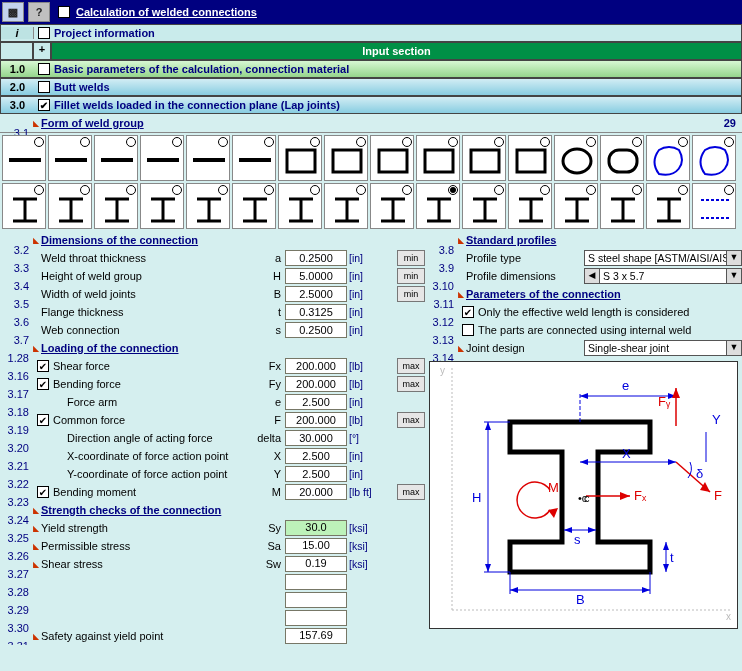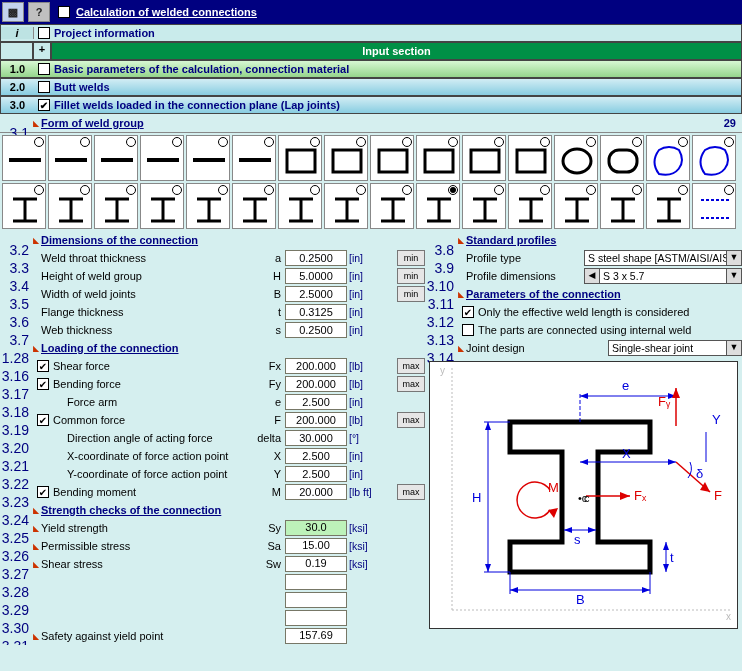--- a/index.html
+++ b/index.html
@@ -12,21 +12,21 @@
   .row { display:flex; align-items:center; height:18px; border-bottom:1px solid #888; }
   .row .num { width:33px; text-align:center; font-weight:bold; }
   .row .chk { width:12px; height:12px; background:#fff; border:1px solid #000; margin:0 4px; display:flex; align-items:center; justify-content:center; font-size:10px; font-weight:bold; color:#000;}
   .row .lbl { flex:1; font-weight:bold; color:#000080; }
   .row.sec-green { background: linear-gradient(#d7f7d3,#95d58c); border:1px solid #444; }
   .row.sec-blue { background: linear-gradient(#d2edf4,#88cde1); border:1px solid #444;}
   .row.sec-title-green { background:#009046; color:#fff; border:1px solid #444; }
   .row.sec-title-green .lbl { color:#fff; text-align:center; }
   .row.info { background:#c9ebeb; border:1px solid #444; }
   .sub { display:flex; align-items:center; height:18px; }
-  .sub .num { width:33px; color:#000080; text-align:right; padding-right:4px; font-size:14px;margin-top:20px;}
+  .sub .num { width:33px; color:#000080; text-align:right; padding-right:4px; font-size:11px;margin-top:20px;}
   .sub .tri { width:8px; color:#cc3300; font-size:8px; }
   .sub .lbl { flex:1; color:#000; }
   .sub .lbl.blue { color:#000080; font-weight:bold; text-decoration:underline;}
   .sub .sym { width:34px; text-align:right; padding-right:4px; color:#000;}
   .sub .val { width:62px; height:16px; background:#fff; border:1px solid #776; text-align:center; font-size:11px; margin-right:2px;}
   .sub .val.green { background:#bdf2b9; }
   .sub .unit { width:48px; color:#000080; font-size:10.5px;}
   .sub .mini { width:28px; height:16px; background:#e6e6e6; border:1px solid #777; font-size:9px; text-align:center; line-height:14px; cursor:default; }
   .shape-grid { display:flex; flex-wrap:wrap; padding:2px; gap:2px; background:#d5efef; border-top:1px solid #888;}
   .shape-cell { width:44px; height:46px; background:#fff; border:1px solid #888; position:relative;}
@@ -231,21 +231,21 @@
      <div style="width:8px;"></div>
      <div class="lbl">Flange thickness</div>
      <div class="sym">t</div>
      <input class="val" value="0.3125" style="">
      <div class="unit">[in]</div>
      <div class="mini" style="visibility:hidden"></div>
    </div>
         <div class="sub">
      <div class="num">3.7</div>
      <div style="width:8px;"></div>
-     <div class="lbl">Web thickness</div>
+     <div class="lbl">Web connection</div>
      <div class="sym">s</div>
      <input class="val" value="0.2500" style="">
      <div class="unit">[in]</div>
      <div class="mini" style="visibility:hidden"></div>
    </div>
       </div>
 
     <div class="sub">
       <div class="num">1.28</div>
       <div class="tri">◣</div>
@@ -435,21 +435,21 @@
     </div>
     <div class="sub">
       <div class="num">3.13</div>
       <div class="chk" style="width:12px;height:12px;background:#fff;border:1px solid #000;margin:0 4px;"></div>
       <div class="lbl gray">The parts are connected using internal weld</div>
     </div>
     <div class="sub">
       <div class="num">3.14</div>
       <div class="tri">◣</div>
       <div class="lbl" style="color:#000;">Joint design</div>
-      <div class="dd" style="width:134px;">
+      <div class="dd" style="width:158px;">
         <div class="dtext">Single-shear joint</div>
         <div class="dbtn">▼</div>
       </div>
     </div>
 
     <div class="diag">
       <svg class="ibeam" width="305" height="266" viewBox="0 0 305 266">
 
         <line x1="22" y1="248" x2="300" y2="248" stroke="#bbb" stroke-dasharray="2,2"></line>
         <line x1="22" y1="248" x2="22" y2="6" stroke="#bbb" stroke-dasharray="2,2"></line>

